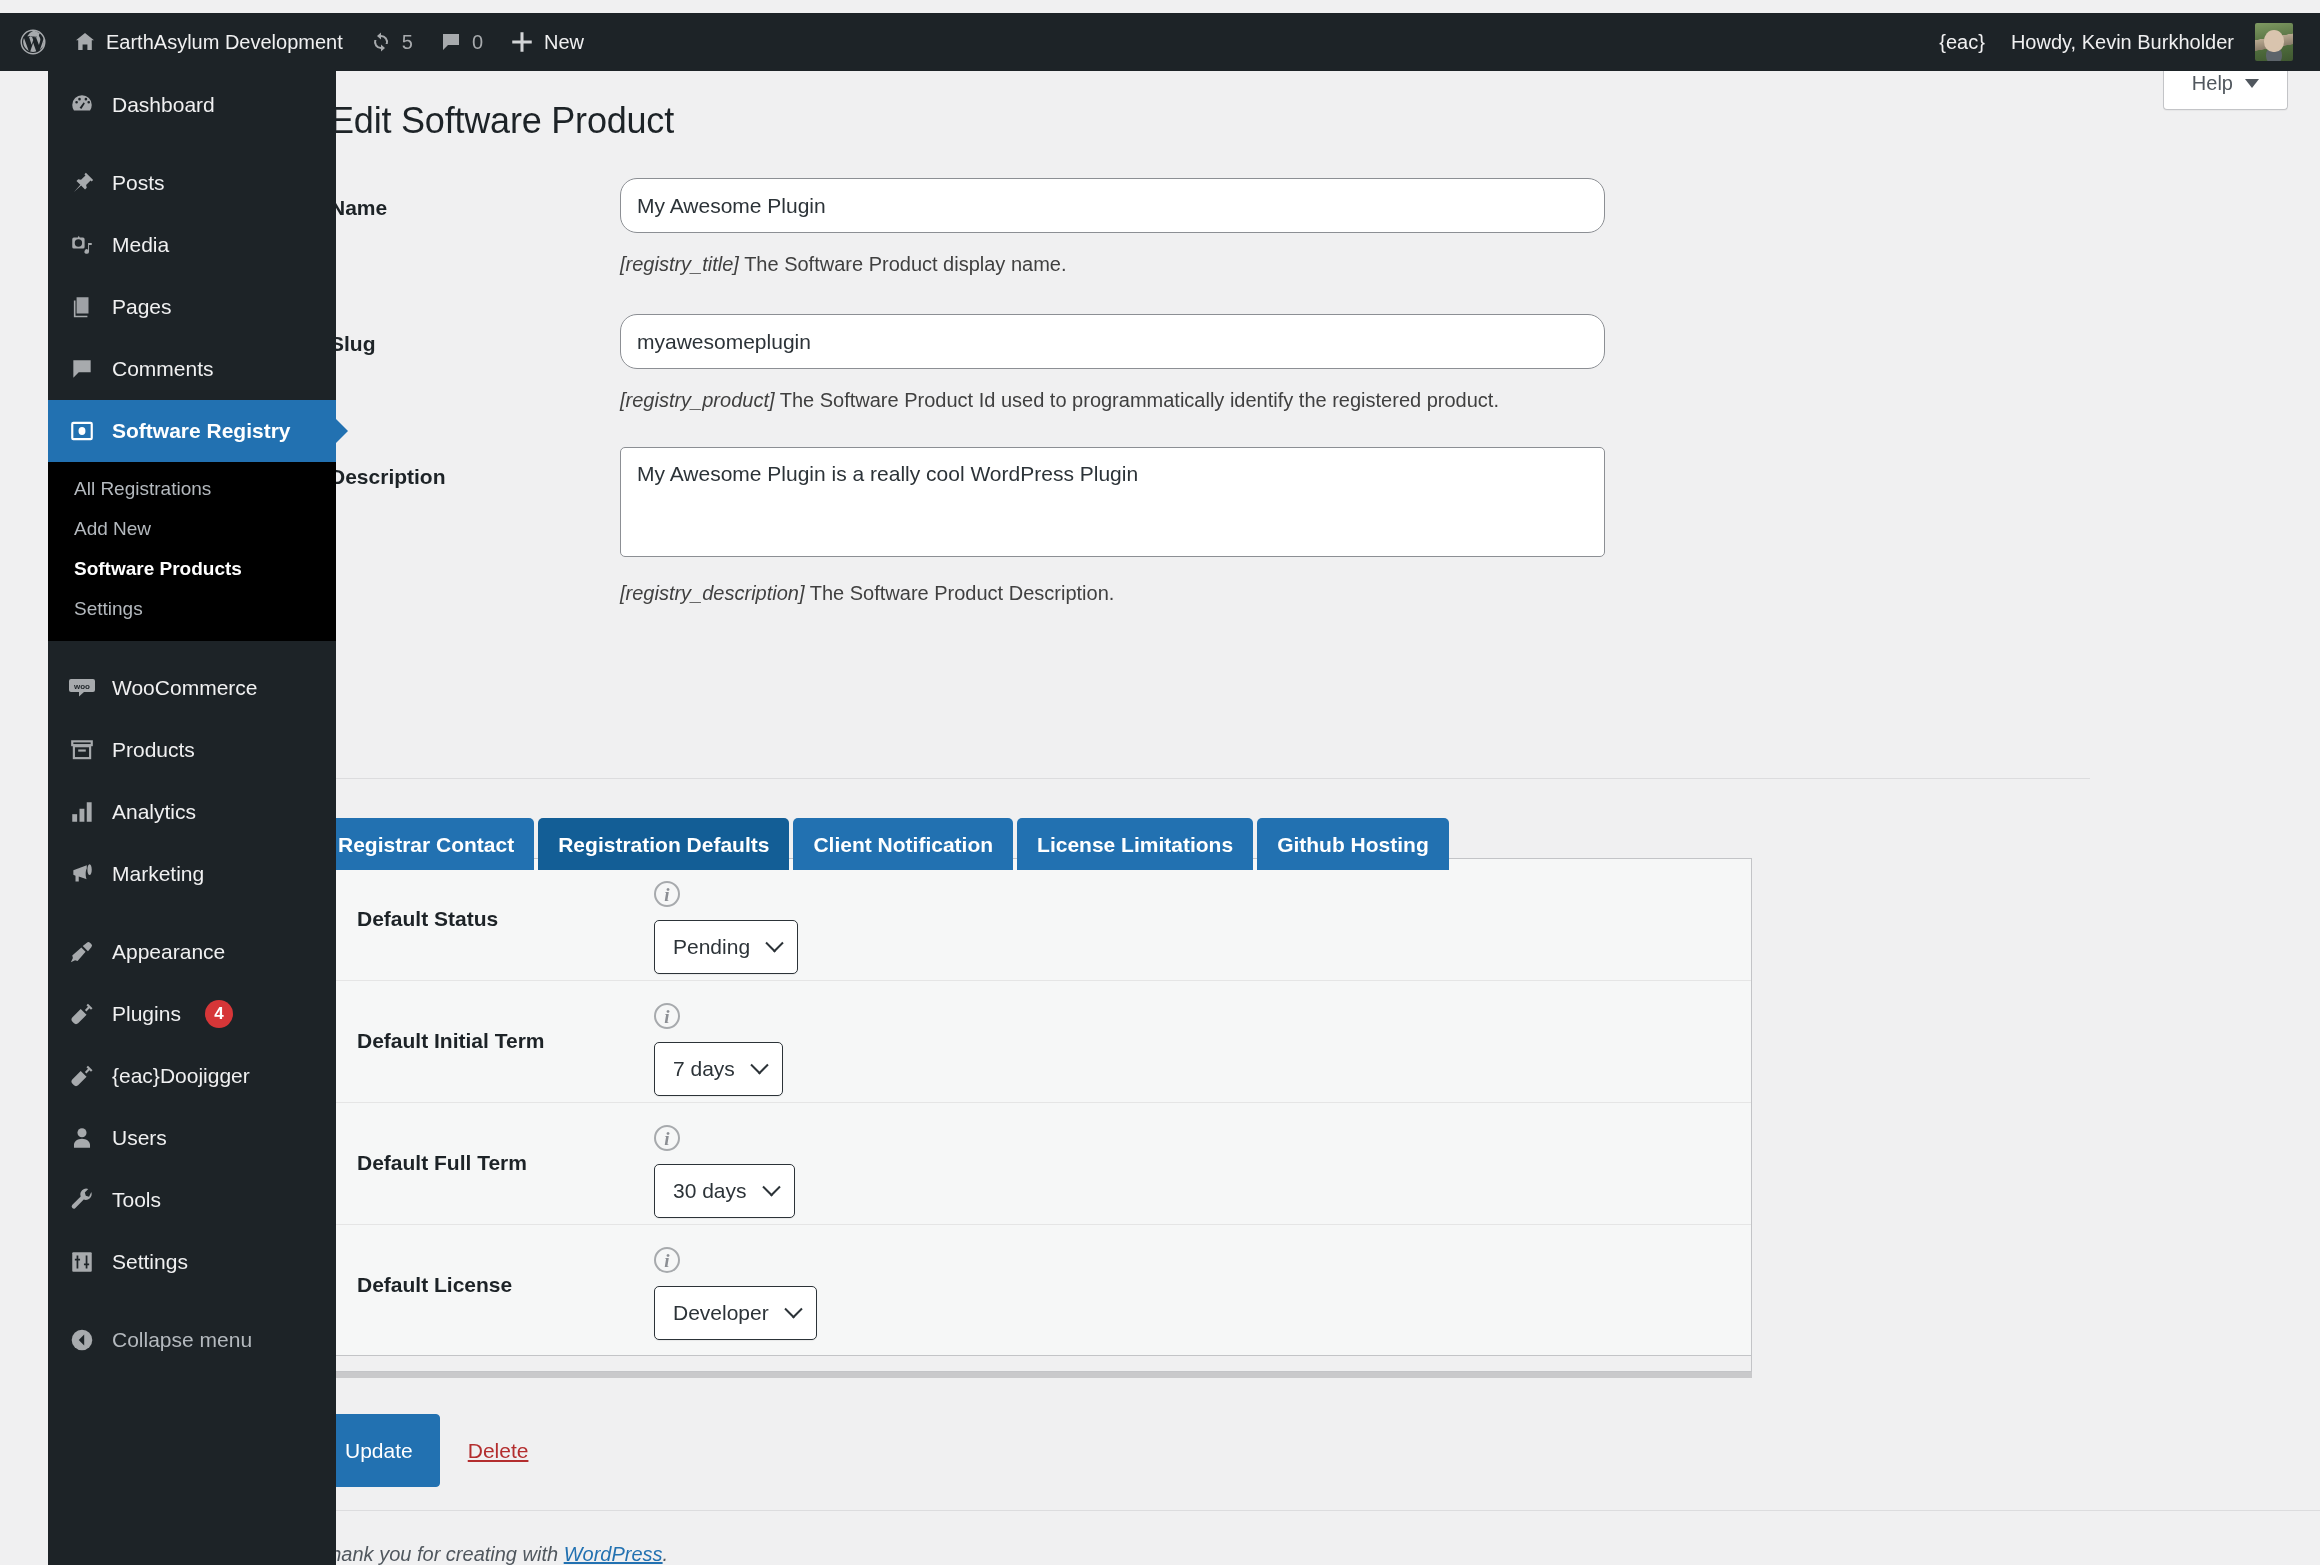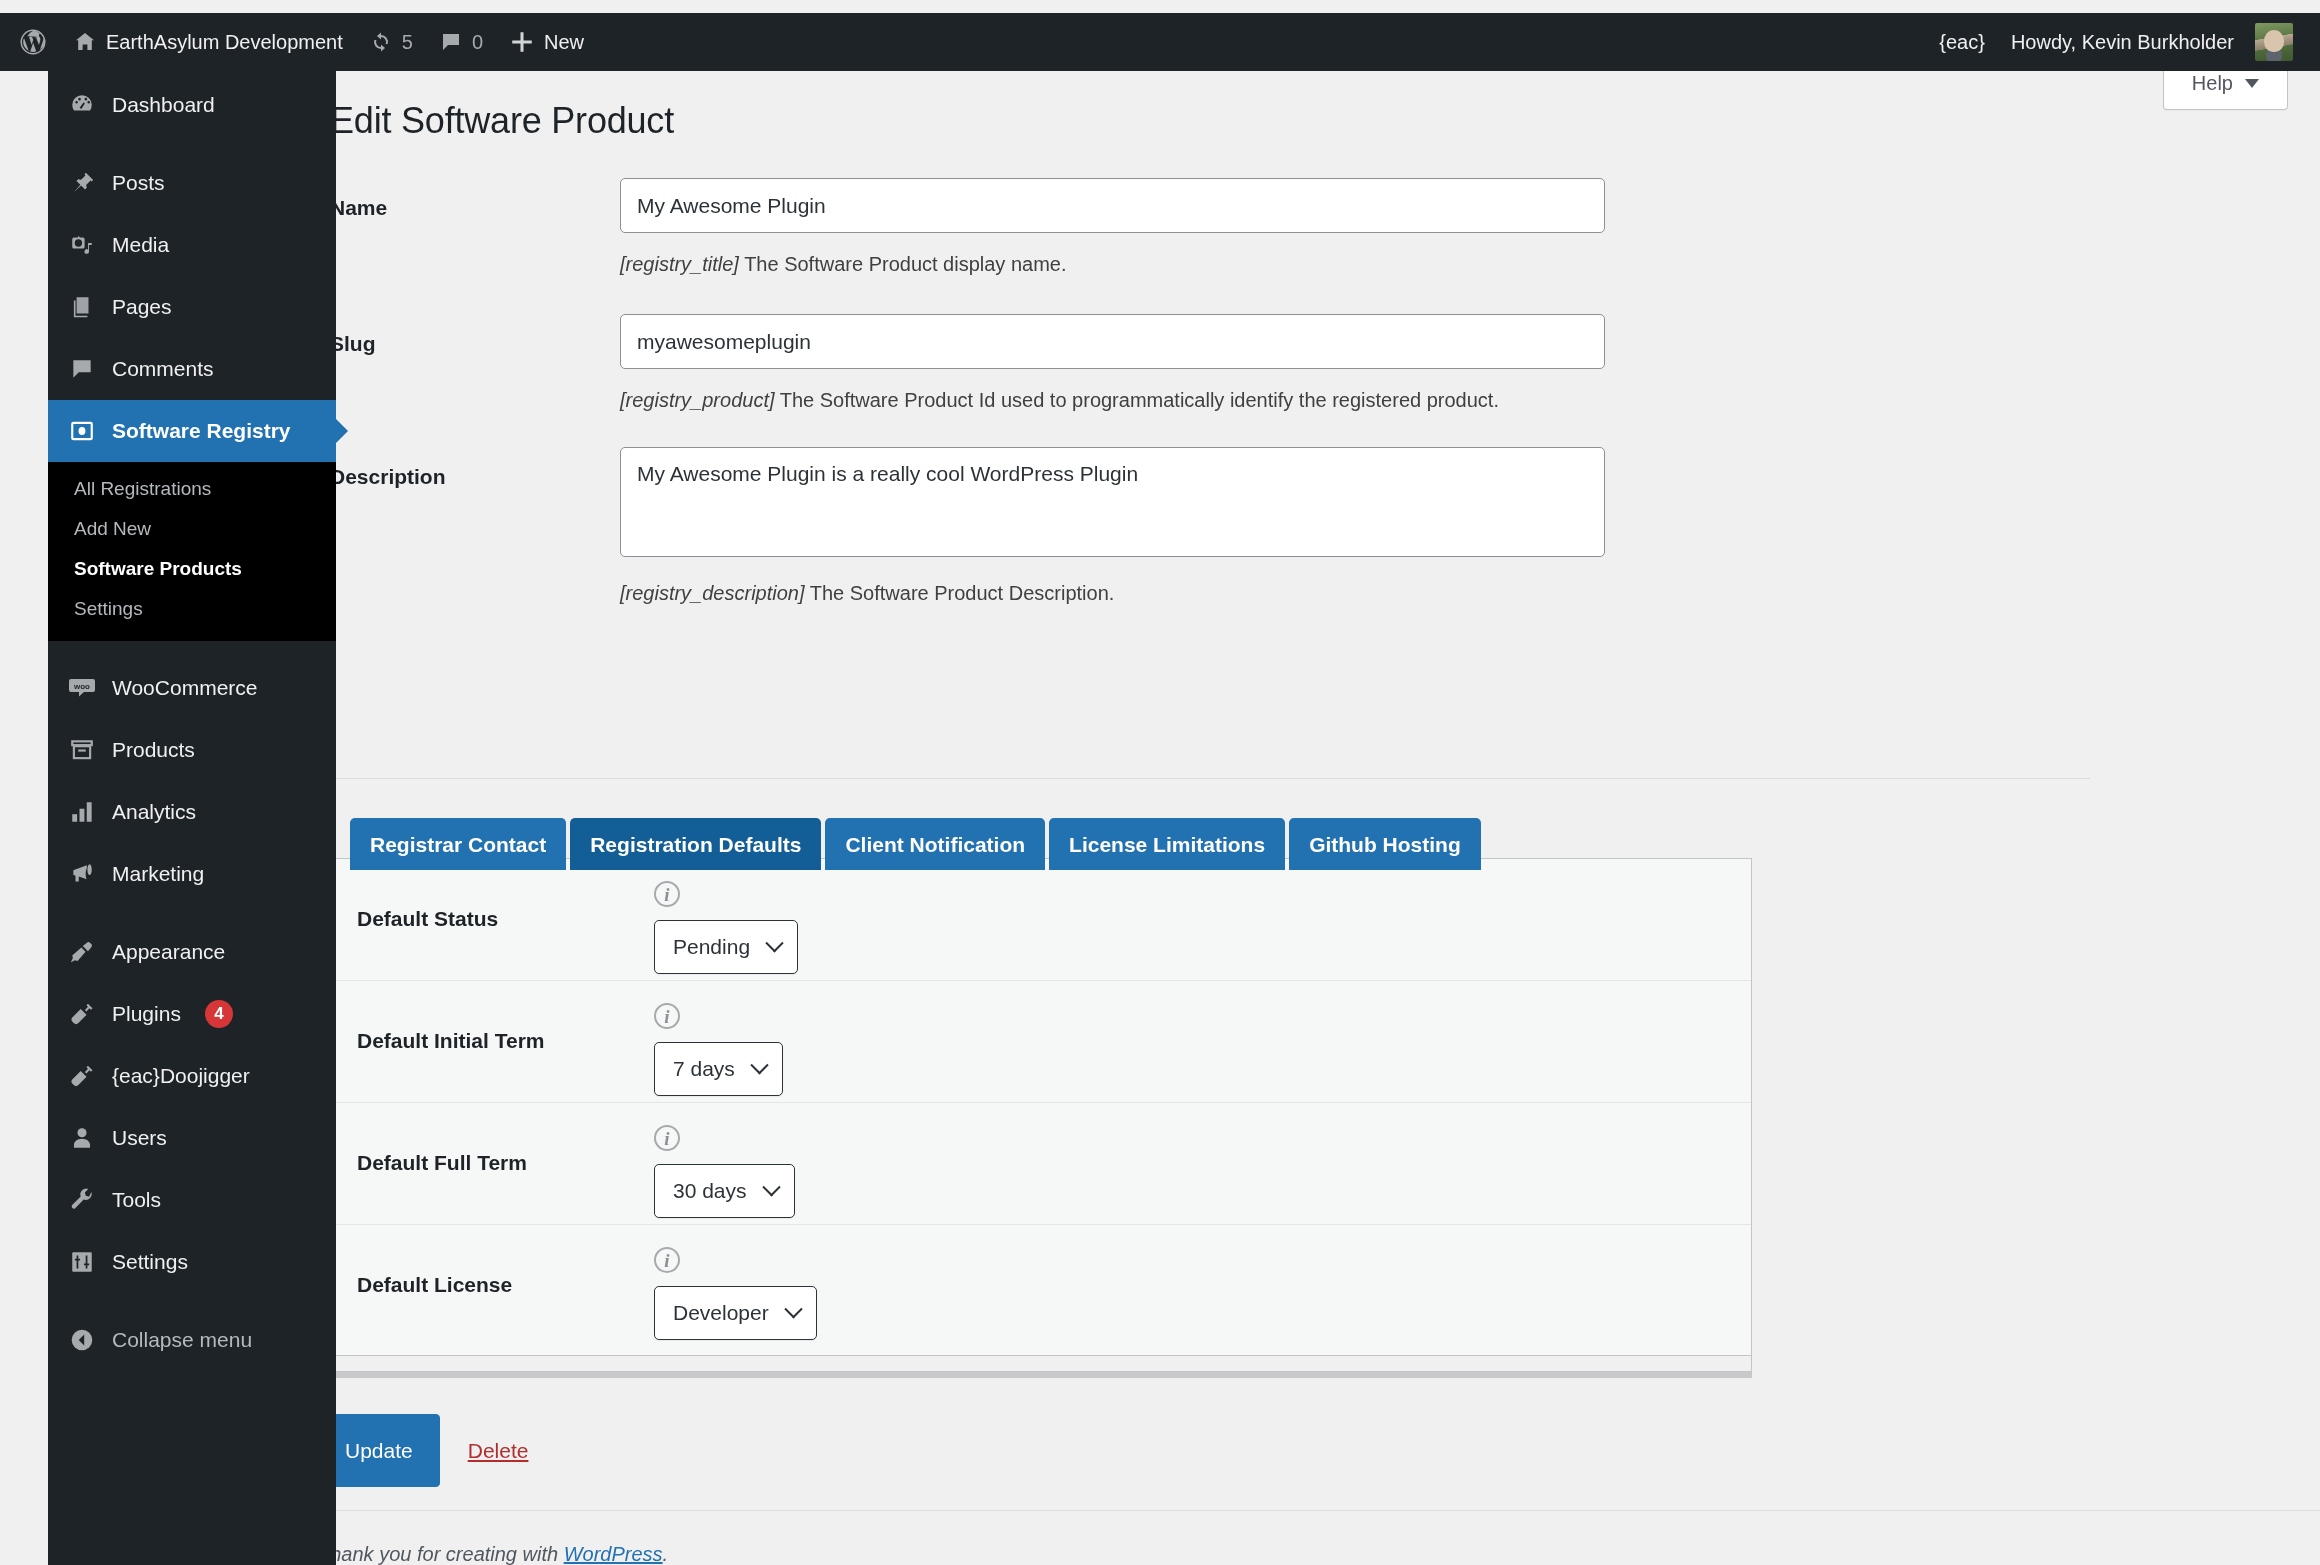--- a/index.html
+++ b/index.html
@@ -112,21 +112,21 @@
   .form-area{ position:absolute; left:42px; top:120px; width:1700px; }
   .frow{ display:flex; align-items:flex-start; margin-bottom:0; }
   .flabel{
     width:290px; flex:0 0 290px;
     font-size:21px; font-weight:700; color:#1d2327;
     padding-top:18px;
   }
   .fctl{ flex:1 1 auto; max-width:985px; }
   .ftext{
     width:100%; height:55px;
-    border:1px solid #8c8f94; border-radius:5px;
+    border:1px solid #8c8f94; border-radius:17px;
     background:#fff; color:#2c3338;
     font-family:"Liberation Sans", sans-serif; font-size:21px;
     padding:0 16px;
     box-shadow:0 0 0 transparent;
   }
   .ftextarea{
     width:100%; height:110px; resize:none;
     border:1px solid #8c8f94; border-radius:5px;
     background:#fff; color:#2c3338;
     font-family:"Liberation Sans", sans-serif; font-size:21px;
@@ -141,21 +141,20 @@
   .hr-line{
     position:absolute; left:42px; top:720px; width:1760px;
     border-top:1px solid #dcdcde;
   }
 
   
   #tabs{
     position:absolute; left:30px; top:760px;
     display:flex; align-items:flex-end; gap:4px;
     z-index:3;
-    margin-left:32px;
   }
   .tab{
     background:#2271b1; color:#fff;
     font-size:21px; font-weight:700;
     padding:16px 20px 15px 20px;
     border-radius:5px 5px 0 0;
     white-space:nowrap;
     line-height:1;
   }
   .tab.active{ background:#135e96; }

